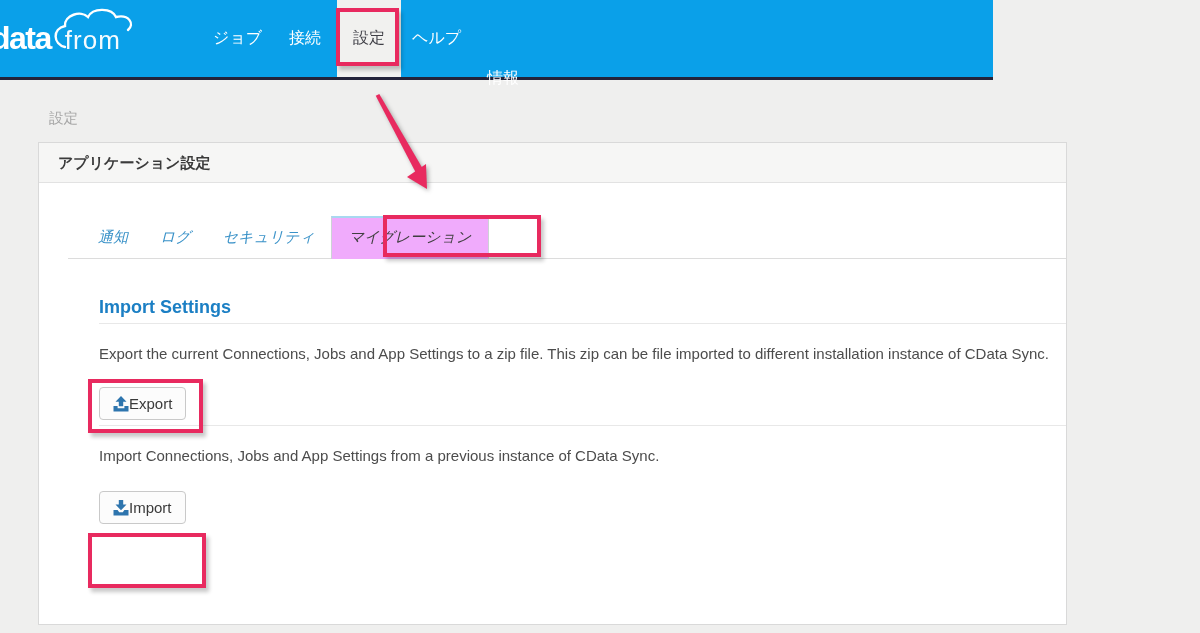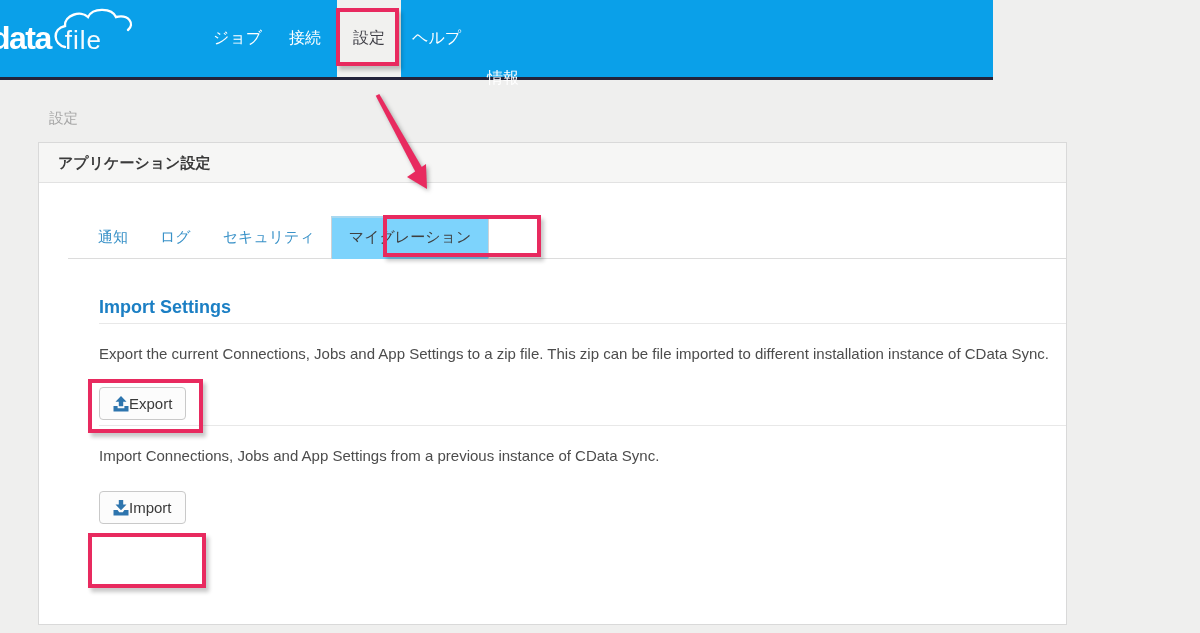--- a/index.html
+++ b/index.html
@@ -33,27 +33,27 @@
     background:#fff;border:1px solid #d9d9d9;box-sizing:border-box;
   }
   .card-header{
     height:40px;background:#f6f6f5;border-bottom:1px solid #e2e2e2;
     line-height:40px;padding-left:19px;font-size:15px;font-weight:700;color:#3b3b3b;
     box-sizing:border-box;
   }
   
   .tabs{
     margin:33px 0 0 29px;padding-left:14px;border-bottom:1px solid #dcdcdc;
-    display:flex;align-items:flex-end;
+    display:flex;align-items:flex-end;font-style:italic;
   }
   .tab{
     padding:11px 16px;font-size:15px;color:#3a92c8;cursor:pointer;white-space:nowrap;
   }
   .tab.is-active{
-    background:#7dd3fc;color:#3f3f3f;cursor:default;
+    background:#f0abfc;color:#3f3f3f;cursor:default;
     border:1px solid #cdd2d6;border-bottom:none;border-top:2px solid #a8d8f0;
     margin-bottom:-1px;padding:10px 17px 12px;
   }
   
   .tab-panel{padding:38px 0 0 60px;}
   .section-title{margin:0;font-size:18px;font-weight:700;color:#1b7fc4;}
   .section-rule{margin:5px 0 0;border:none;border-top:1px solid #e8e8e8;}
   .section-desc{margin:21px 0 0;font-size:15px;color:#4c4c4c;}
   .btn-row{margin-top:25px;}
   .btn{
@@ -79,21 +79,21 @@
 </head>
 <body>
 
 <div class="app-header">
   <div class="logo">
     <span class="logo-bold">data</span>
     <span class="logo-sync-wrap">
       <svg class="logo-cloud" width="102" height="44" viewBox="0 0 102 44">
         <path d="M14 40 C2 37 1 22 14 19 C13 8 30 3 37 10 C42 0 61 1 65 10 C78 7 84 17 77 23" fill="none" stroke="#ffffff" stroke-width="2.4" stroke-linecap="round"></path>
       </svg>
-      <span class="logo-light">file</span>
+      <span class="logo-light">from</span>
     </span>
   </div>
 
   <div class="nav-item" style="left:213px;">
     <span>ジョブ</span>
   </div>
   <div class="nav-item" style="left:289px;">
     <span>接続</span>
   </div>
   <div class="nav-item is-active" style="left:337px;width:64px;">

